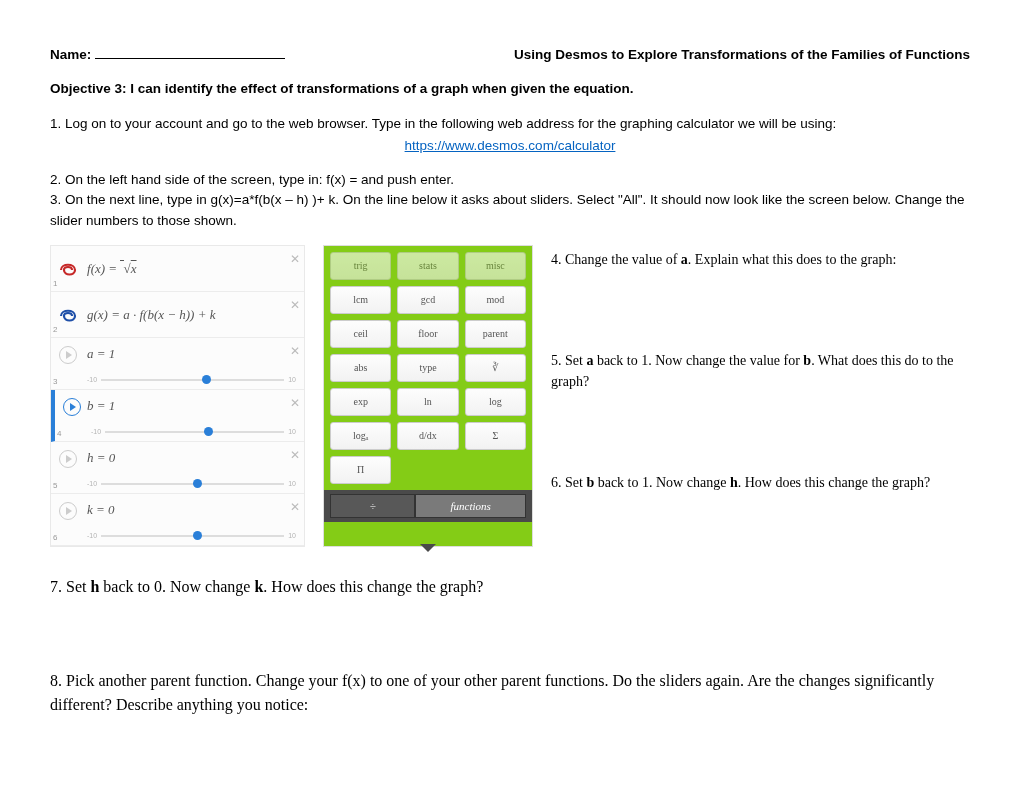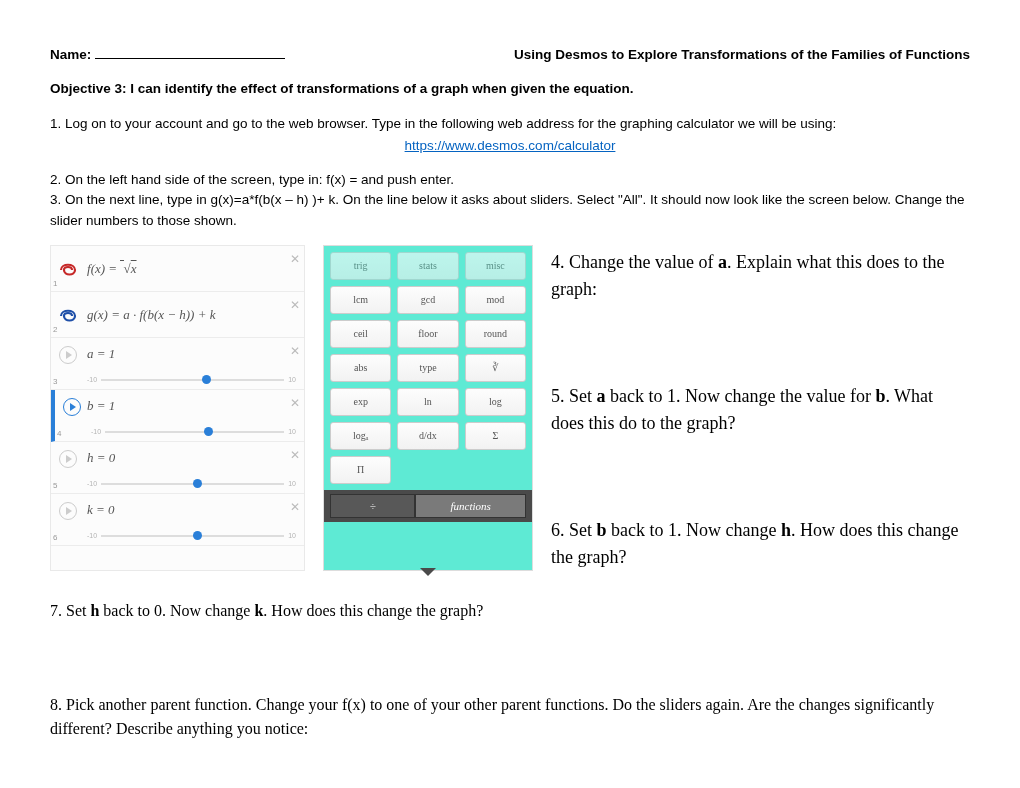--- a/index.html
+++ b/index.html
@@ -20,33 +20,33 @@
     .math { font-family: "Times New Roman", serif; font-style: italic; font-size: 13px; color: #555; }
     .slider-bar { position: absolute; bottom: 4px; left: 36px; right: 8px; height: 10px; display: flex; align-items: center; }
     .sl-row { min-height: 52px; padding-bottom: 20px; align-items: flex-start; padding-top: 6px; }
     .sl-label { font-size: 7px; color: #b4b4b4; }
     .sl-line { flex: 1; height: 2px; background: #ddd; margin: 0 4px; position: relative; }
     .sl-knob { position: absolute; width: 9px; height: 9px; background: #2a7fd8; border-radius: 50%; top: -4px; }
     .play { width: 0; height: 0; border-top: 5px solid transparent; border-bottom: 5px solid transparent; border-left: 8px solid #bbb; }
     .play-circle { border: 1.5px solid #ccc; border-radius: 50%; width: 18px; height: 18px; display: flex; align-items: center; justify-content: center; }
     .play-circle .play { border-left-color: #ccc; border-width: 4px 0 4px 6px; margin-left: 2px; }
 
-    .keypad { width: 210px; background: #5eead4; border: 1px solid #ddd; padding: 6px; position: relative; }
+    .keypad { width: 210px; background: #84cc16; border: 1px solid #ddd; padding: 6px; position: relative; }
     .kp-grid { display: grid; grid-template-columns: repeat(3, 1fr); gap: 6px; margin-bottom: 6px; }
     .kp-btn { background: linear-gradient(#fdfdfd, #f2f2f2); border: 1px solid #ccc; border-radius: 3px; height: 28px; font-size: 10px; color: #555; display: flex; align-items: center; justify-content: center; font-family: "Times New Roman", serif; cursor: pointer; }
     .kp-btn.dim { opacity: 0.6; }
     .kp-single { display: grid; grid-template-columns: 1fr 1fr 1fr; gap: 6px; }
     .kp-single .kp-btn.one { grid-column: 1 / 2; }
     .kp-bottombar { background: #4a4a4a; margin: 6px -6px -6px -6px; padding: 4px 6px; display: flex; }
     .kp-tab { flex: 1; background: #585858; border: 1px solid #333; color: #fff; height: 24px; font-size: 11px; display: flex; align-items: center; justify-content: center; font-style: italic; font-family: "Times New Roman", serif; }
     .kp-tab.first { color: #fff; }
     .kp-tab.active { background: #7a7a7a; }
     .keypad::after { content: ''; position: absolute; bottom: -6px; left: 50%; transform: translateX(-50%); border-left: 8px solid transparent; border-right: 8px solid transparent; border-top: 8px solid #4a4a4a; }
 
-    .right-qs { flex: 1; font-family: "Times New Roman", serif; font-size: 18px; padding-top: 4px; }
+    .right-qs { flex: 1; font-family: "Times New Roman", serif; font-size: 14px; padding-top: 4px; }
     .q { margin-bottom: 80px; }
     .q:last-child { margin-bottom: 0; }
     .below { font-family: "Times New Roman", serif; font-size: 16px; margin-bottom: 70px; }
     .below:last-of-type { margin-bottom: 0; }
 
     .swirl-red { width: 20px; height: 20px; }
     .swirl-blue { width: 20px; height: 20px; }
   </style>
 </head>
 <body>
@@ -166,21 +166,21 @@
       <div class="kp-btn dim">misc</div>
     </div>
     <div class="kp-grid">
       <div class="kp-btn">lcm</div>
       <div class="kp-btn">gcd</div>
       <div class="kp-btn">mod</div>
     </div>
     <div class="kp-grid">
       <div class="kp-btn">ceil</div>
       <div class="kp-btn">floor</div>
-      <div class="kp-btn">round</div>
+      <div class="kp-btn">parent</div>
     </div>
     <div class="kp-grid">
       <div class="kp-btn">abs</div>
       <div class="kp-btn">type</div>
       <div class="kp-btn">∛</div>
     </div>
     <div class="kp-grid">
       <div class="kp-btn">exp</div>
       <div class="kp-btn">ln</div>
       <div class="kp-btn">log</div>

